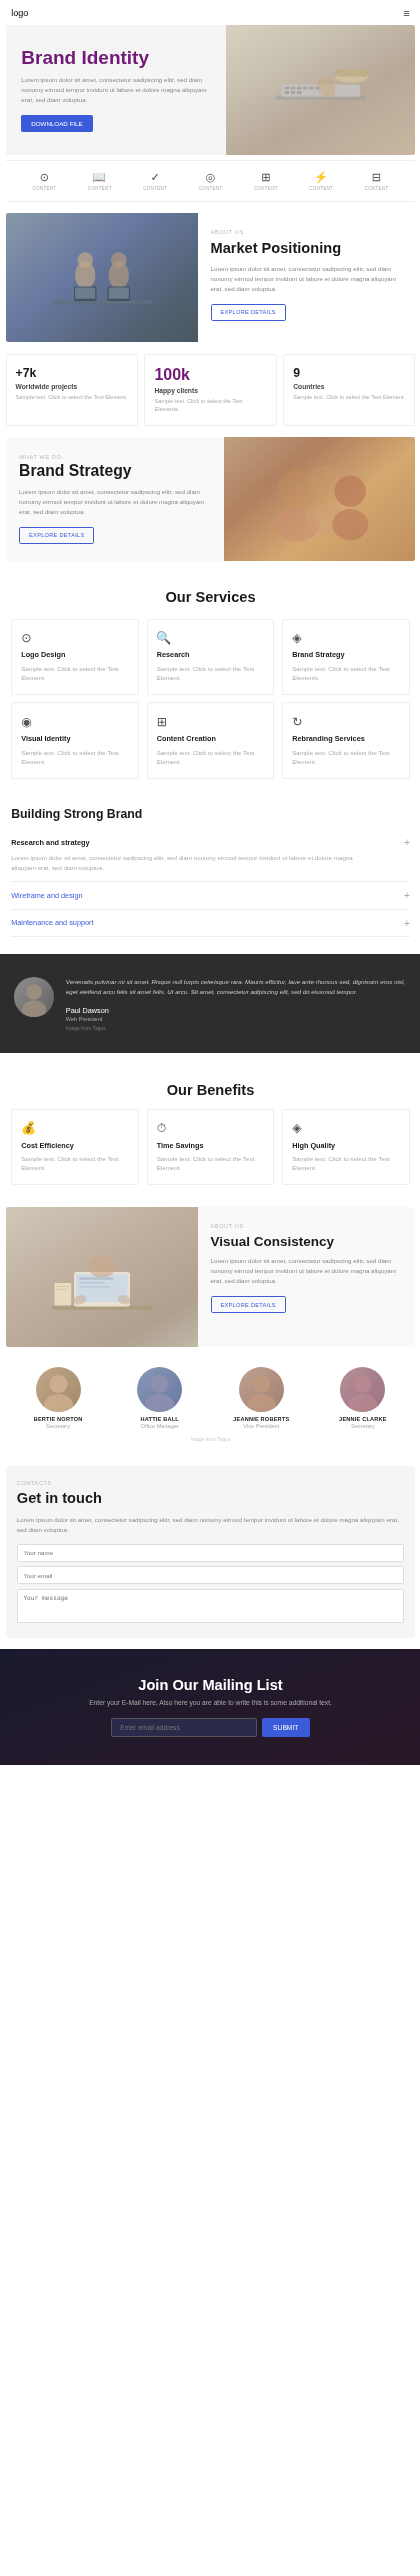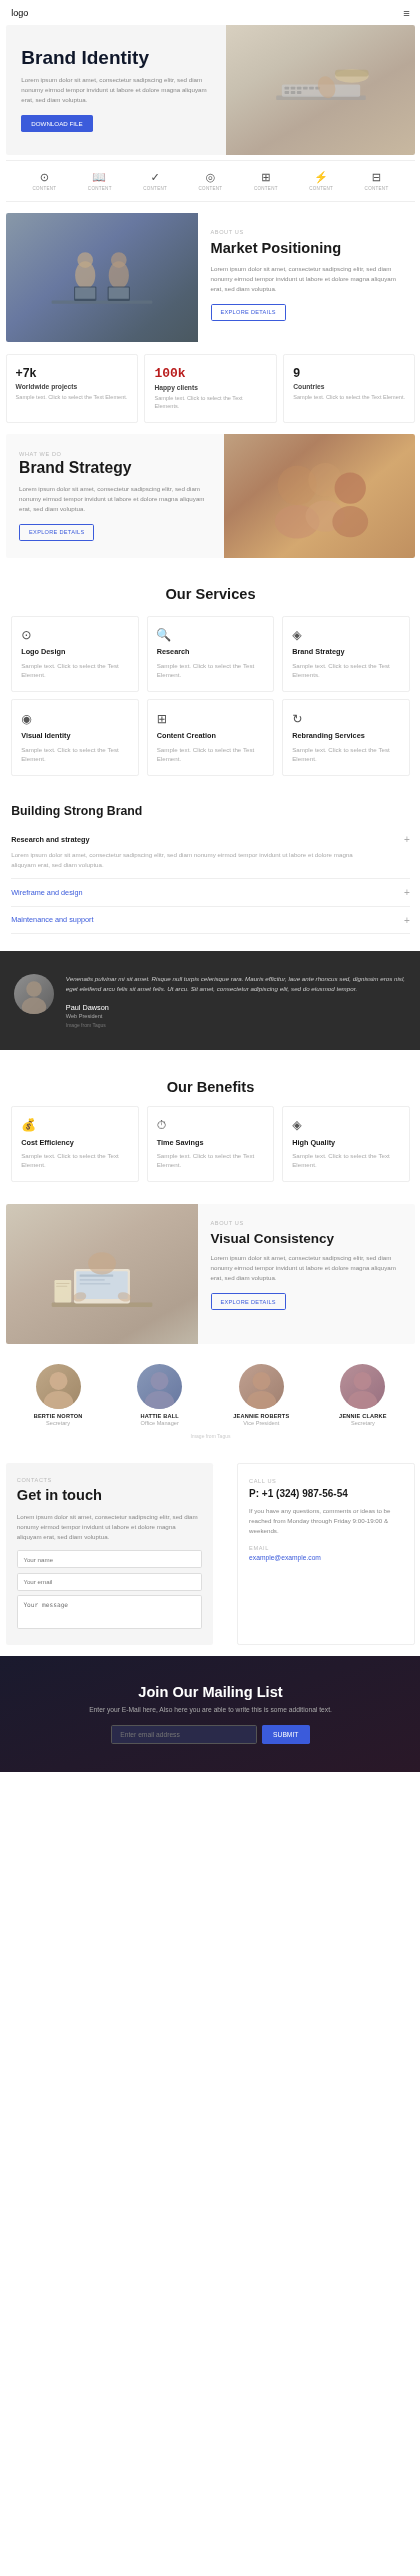--- a/index.html
+++ b/index.html
@@ -14,21 +14,21 @@
 </head>
 <body>
 
 <nav>
   <span>logo</span>
   <span style="font-size:11.2px; cursor:pointer; color:#333;">≡</span>
 </nav>
 
 <section style="margin:0 5.6px 5.6px; border-radius:2.2px; overflow:hidden; display:flex; background:#f5f5f5; min-height:118px;">
   <div style="flex:1; padding:22.4px 15.7px; display:flex; flex-direction:column; justify-content:center;">
-    <h1 style="font-size:19px; font-weight:800; color:#0f172a; line-height:1.1; margin-bottom:6.7px;">Brand Identity</h1>
+    <h1 style="font-size:19px; font-weight:800; color:#701a75; line-height:1.1; margin-bottom:6.7px;">Brand Identity</h1>
     <p style="font-size:6.2px; color:#888; line-height:1.6; margin-bottom:10px;">Lorem ipsum dolor sit amet, consectetur sadipscing elitr, sed diam nonumy eirmod tempor invidunt ut labore et dolore magna aliquyam erat, sed diam voluptua.</p>
     <button style="background:#3b5bdb; color:#fff; border:none; padding:5px 10px; font-size:6.2px; border-radius:1.7px; cursor:pointer; width:fit-content;">DOWNLOAD FILE</button>
   </div>
   <div style="flex:1; overflow:hidden; min-height:118px; position:relative;">
 
     <div style="width:100%; height:100%; background:linear-gradient(150deg, #d8d0c0 0%, #c8c0b0 30%, #b8a898 60%, #c8b8a0 100%); display:flex; align-items:center; justify-content:center;">
 
       <svg width="112" height="90" viewBox="0 0 200 160">
         <rect x="20" y="90" width="160" height="8" rx="2" fill="#a0a0a0" opacity="0.6"></rect>
         <rect x="30" y="70" width="140" height="22" rx="3" fill="#c8c8c8" opacity="0.7"></rect>
@@ -113,21 +113,21 @@
   </div>
 </section>
 
 <div style="display:flex;gap:6.7px;margin:11.2px 5.6px;">
   <div style="flex:1;border:0.6px solid #eee;border-radius:2.2px;padding:11.2px 9px;">
     <div style="font-size:12.3px;font-weight:700;color:#1a1a1a;margin-bottom:2.8px;">+7k</div>
     <div style="font-size:6.7px;color:#444;font-weight:600;margin-bottom:3.4px;">Worldwide projects</div>
     <div style="font-size:5.6px;color:#aaa;line-height:1.5;">Sample text. Click to select the Text Element.</div>
   </div>
   <div style="flex:1;border:0.6px solid #eee;border-radius:2.2px;padding:11.2px 9px;">
-    <div style="font-size:13px;font-weight:700;color:#b91c1c;margin-bottom:2.8px;font-family:Liberation Mono, monospace;">100k</div>
+    <div style="font-size:16px;font-weight:700;color:#701a75;margin-bottom:2.8px;">100k</div>
     <div style="font-size:6.7px;color:#444;font-weight:600;margin-bottom:3.4px;">Happy clients</div>
     <div style="font-size:5.6px;color:#aaa;line-height:1.5;">Sample text. Click to select the Text Elements.</div>
   </div>
   <div style="flex:1;border:0.6px solid #eee;border-radius:2.2px;padding:11.2px 9px;">
     <div style="font-size:12.3px;font-weight:700;color:#1a1a1a;margin-bottom:2.8px;">9</div>
     <div style="font-size:6.7px;color:#444;font-weight:600;margin-bottom:3.4px;">Countries</div>
     <div style="font-size:5.6px;color:#aaa;line-height:1.5;">Sample text. Click to select the Text Element.</div>
   </div>
 </div>
 
@@ -338,27 +338,20 @@
   <div style="flex:1.2;background:#f5f5f5;border-radius:2.2px;padding:13.5px 11.2px;">
     <p style="font-size:5.6px;color:#bbb;text-transform:uppercase;letter-spacing:0.6px;margin-bottom:4.5px;">CONTACTS</p>
     <h2 style="font-size:14.6px;font-weight:700;color:#1a1a1a;margin-bottom:6.7px;line-height:1.2;">Get in touch</h2>
     <p style="font-size:6.2px;color:#888;line-height:1.6;margin-bottom:9px;">Lorem ipsum dolor sit amet, consectetur sadipscing elitr, sed diam nonumy eirmod tempor invidunt ut labore et dolore magna aliquyam erat, sed diam voluptua.</p>
     <div>
       <input type="text" style="width: 100%; border: 0.6px solid rgb(221, 221, 221); border-radius: 1.7px; padding: 4.5px 5.6px; font-size: 6.2px; color: rgb(85, 85, 85); margin-bottom: 4.5px; background: rgb(255, 255, 255); box-sizing: border-box;" placeholder="Your name">
       <input type="email" style="width: 100%; border: 0.6px solid rgb(221, 221, 221); border-radius: 1.7px; padding: 4.5px 5.6px; font-size: 6.2px; color: rgb(85, 85, 85); margin-bottom: 4.5px; background: rgb(255, 255, 255); box-sizing: border-box;" placeholder="Your email">
       <textarea style="width: 100%; border: 0.6px solid rgb(221, 221, 221); border-radius: 1.7px; padding: 4.5px 5.6px; font-size: 6.2px; color: rgb(85, 85, 85); height: 34px; resize: none; background: rgb(255, 255, 255); box-sizing: border-box;" placeholder="Your message"></textarea>
     </div>
   </div>
-  <div style="flex:1;background:#fff;border:0.6px solid #eee;border-radius:2.2px;padding:13.5px 11.2px;">
-    <p style="font-size:5.6px;color:#bbb;text-transform:uppercase;letter-spacing:0.6px;margin-bottom:4.5px;">CALL US</p>
-    <div style="font-size:10px;font-weight:700;color:#1a1a1a;margin-bottom:6.7px;">P: +1 (324) 987-56-54</div>
-    <p style="font-size:6.2px;color:#888;line-height:1.6;margin-bottom:9px;">If you have any questions, comments or ideas to be reached from Monday through Friday 9:00-19:00 &amp; weekends.</p>
-    <p style="font-size:5.6px;color:#bbb;text-transform:uppercase;letter-spacing:0.6px;margin-bottom:3.4px;">EMAIL</p>
-    <div style="font-size:6.7px;color:#3b5bdb;">example@example.com</div>
-  </div>
 </section>
 
 <section style="background:linear-gradient(160deg,#1a1a2e 0%,#2a1828 100%);padding:28px 11.2px;text-align:center;">
   <h2 style="font-size:14.6px;font-weight:700;color:#fff;margin-bottom:5.6px;">Join Our Mailing List</h2>
   <p style="font-size:6.7px;color:#aaa;margin-bottom:12.3px;">Enter your E-Mail here, Also here you are able to write this is some additional text.</p>
   <div style="display:flex;justify-content:center;gap:4.5px;">
     <input type="email" style="width: 146px; border: 0.6px solid rgb(85, 85, 85); background: rgb(42, 42, 74); color: rgb(204, 204, 204); padding: 5px 7.9px; font-size: 6.7px; border-radius: 1.7px;" placeholder="Enter email address">
     <button style="background:#3b5bdb;color:#fff;border:none;padding:5px 11.2px;font-size:6.7px;border-radius:1.7px;cursor:pointer;">SUBMIT</button>
   </div>
 </section>

